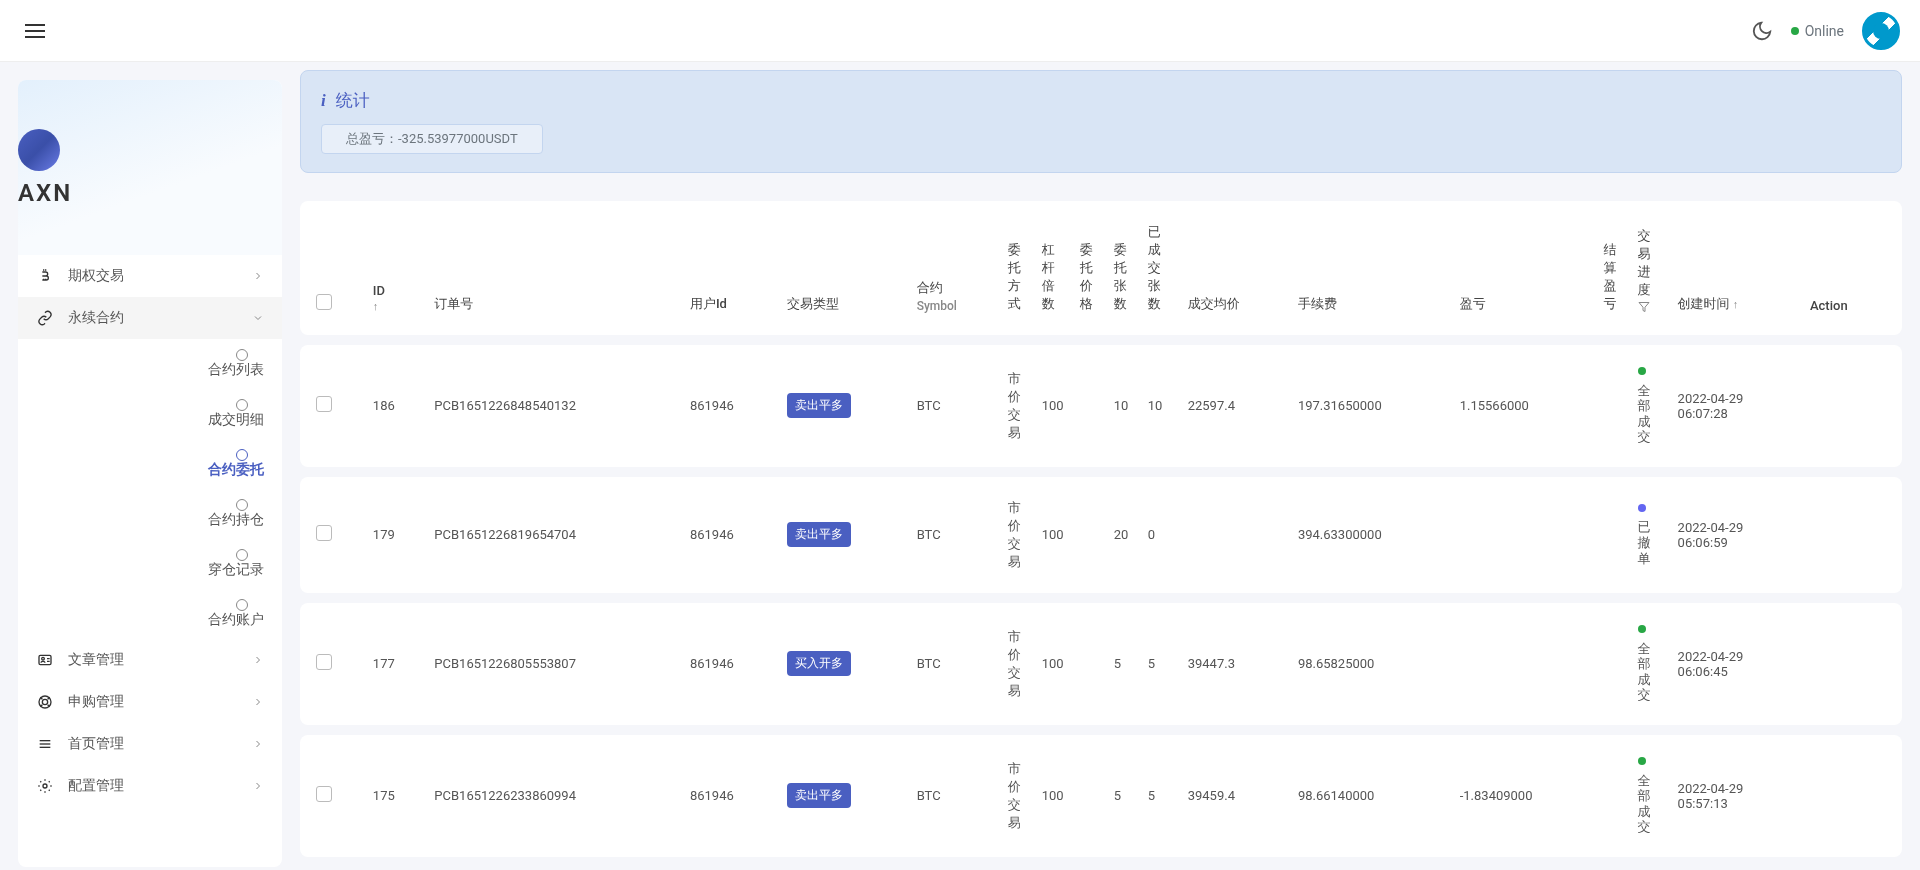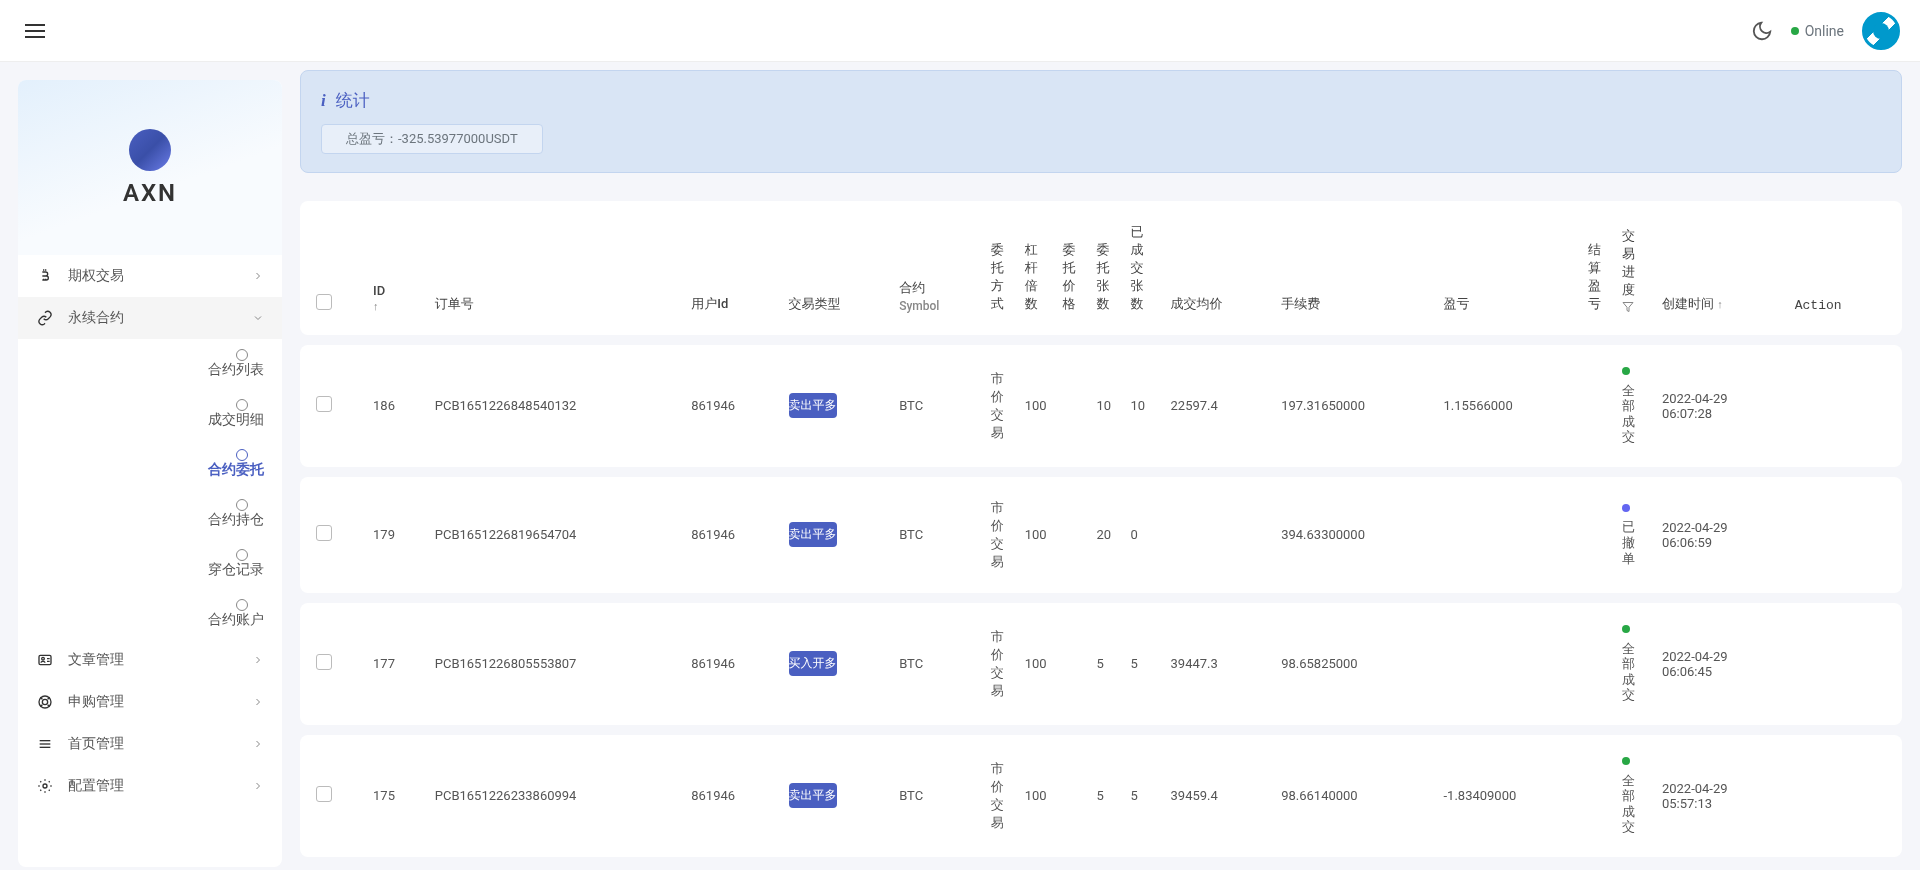--- a/index.html
+++ b/index.html
@@ -9,21 +9,21 @@
 .hamburger div{width:20px;height:2px;background:#333;margin:4px 0;}
 .topbar-right{display:flex;align-items:center;gap:18px;}
 .moon-icon{width:22px;height:22px;cursor:pointer;}
 .online-status{display:flex;align-items:center;gap:6px;color:#6c757d;}
 .online-dot{width:8px;height:8px;background:#28a745;border-radius:50%;}
 .avatar{width:38px;height:38px;border-radius:50%;border:3px solid #0099cc;background:linear-gradient(135deg,#0099cc 40%,#fff 40%,#fff 60%,#0099cc 60%);cursor:pointer;display:flex;align-items:center;justify-content:center;}
 .avatar-inner{width:16px;height:16px;border-radius:50%;background:#0099cc;}
 .main-wrap{display:flex;min-height:calc(100vh - 62px);}
 .sidebar{width:300px;padding:18px;flex-shrink:0;}
 .sidebar-card{background:#fff;border-radius:8px;overflow:hidden;height:100%;}
-.brand-header{height:175px;background:linear-gradient(160deg,#e3f0fc 0%,#f8fbfe 60%);display:flex;flex-direction:column;align-items:center;justify-content:center;position:relative;}
+.brand-header{height:175px;background:linear-gradient(160deg,#e3f0fc 0%,#f8fbfe 60%);display:flex;flex-direction:column;justify-content:center;position:relative;}
 .brand-logo{width:42px;height:42px;border-radius:50%;background:linear-gradient(135deg,#4a5fc1 0%,#3a4fa8 50%,#6b7de8 100%);margin-bottom:8px;}
 .brand-name{font-size:24px;font-weight:600;color:#333;letter-spacing:2px;}
 .nav-list{padding:0;}
 .nav-item{display:flex;align-items:center;padding:12px 18px;cursor:pointer;color:#555;position:relative;}
 .nav-item.expanded{background:#f5f5f5;}
 .nav-icon{width:18px;display:inline-flex;align-items:center;justify-content:center;margin-right:14px;font-size:14px;color:#333;}
 .nav-label{flex:1;}
 .chevron{width:12px;height:12px;}
 .sub-list{padding-left:0;}
 .sub-item{display:flex;align-items:flex-end;padding:10px 18px 10px 40px;cursor:pointer;color:#555;flex-direction:column;}
@@ -32,27 +32,27 @@
 .sub-item.active .sub-circle{border-color:#4a5fc1;}
 .content{flex:1;padding:8px 18px 18px 0;}
 .stats-card{background:#d9e5f5;border:1px solid #c3d5ef;border-radius:8px;padding:18px 20px;margin-bottom:18px;}
 .stats-title{display:flex;align-items:center;color:#4a5fc1;font-size:17px;margin-bottom:12px;}
 .info-i{font-style:italic;font-weight:bold;font-family:serif;margin-right:10px;}
 .stats-badge{display:inline-block;background:#e8eff9;border:1px solid #c3d5ef;border-radius:4px;padding:5px 24px;color:#6c757d;font-size:13px;}
 .table-wrap{background:transparent;}
 table{width:100%;border-collapse:separate;border-spacing:0 10px;}
 thead th{background:#fff;padding:22px 8px;text-align:left;color:#444;font-weight:500;font-size:13px;vertical-align:bottom;}
 thead th:first-child{border-radius:8px 0 0 8px;padding-left:16px;}
-thead th:last-child{border-radius:0 8px 8px 0;padding-right:16px;font-family:Liberation Mono, monospace;}
+thead th:last-child{border-radius:0 8px 8px 0;padding-right:16px;}
 tbody tr{background:#fff;}
 tbody td{padding:22px 8px;color:#555;font-size:13px;vertical-align:middle;}
 tbody td:first-child{border-radius:8px 0 0 8px;padding-left:16px;}
 tbody td:last-child{border-radius:0 8px 8px 0;padding-right:16px;}
 .checkbox{width:16px;height:16px;border:1.5px solid #bbb;border-radius:3px;cursor:pointer;display:inline-block;}
-.badge{display:inline-block;background:#4a5fc1;color:#fff;padding:4px 0;border-radius:4px;font-size:12px;font-weight:500;}
+.badge{display:inline-block;background:#4a5fc1;color:#fff;padding:4px 8px;border-radius:4px;font-size:12px;font-weight:500;}
 .status-dot{width:8px;height:8px;border-radius:50%;display:inline-block;margin-bottom:4px;}
 .status-green{background:#28a745;}
 .status-blue{background:#6366f1;}
 .status-cell{text-align:left;line-height:1.2;}
 .vert-text{display:block;}
 .th-with-icon{display:flex;flex-direction:column;align-items:flex-start;gap:2px;}
 .sort-arrow{font-size:11px;color:#888;}
 .filter-icon{font-size:11px;color:#888;}
 </style>
 </head>

